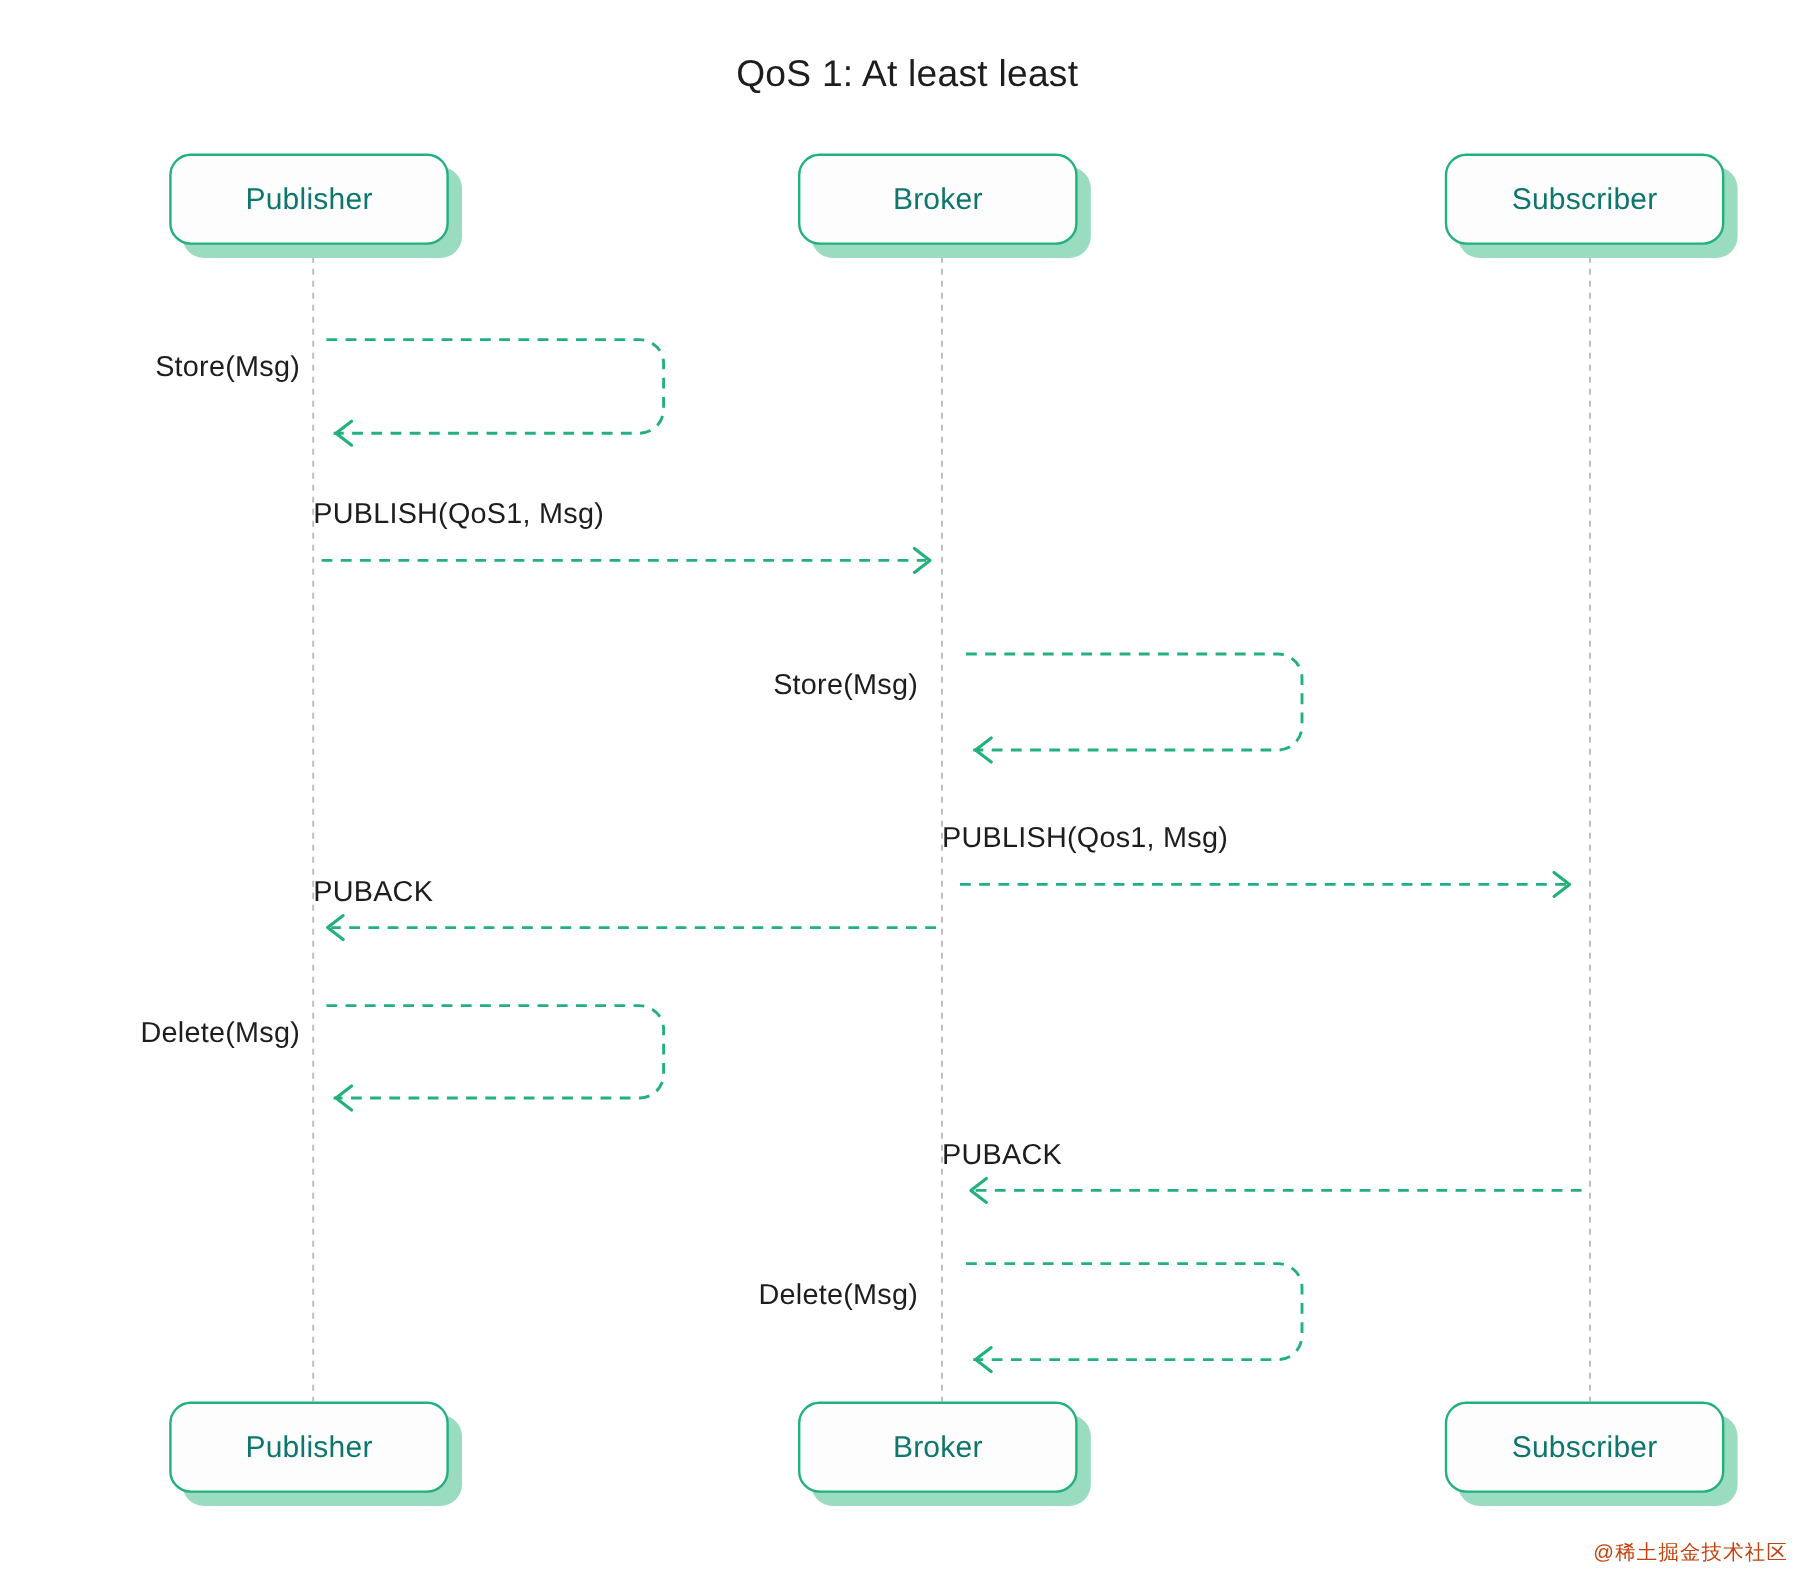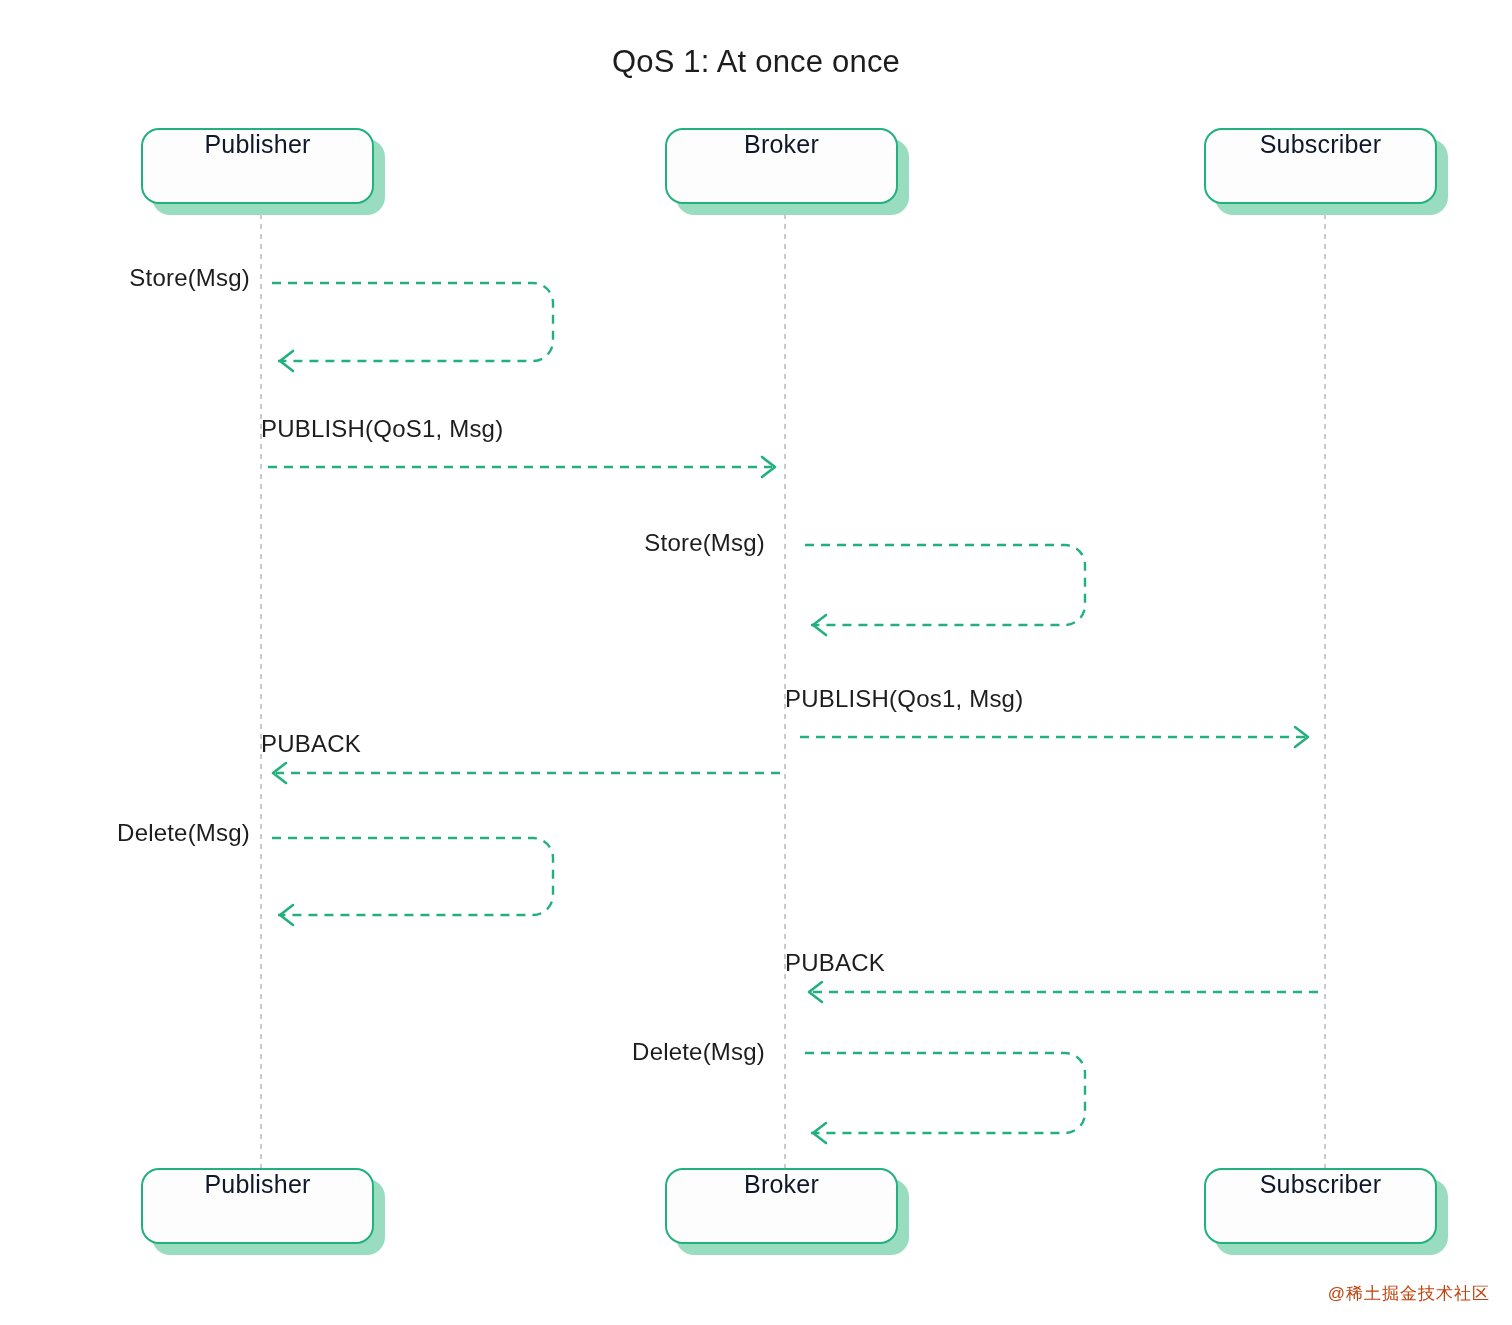--- a/index.html
+++ b/index.html
@@ -40,62 +40,62 @@
     overflow: visible;
   }
   
   .actor-box {
     position: absolute;
     box-sizing: border-box;
     border: 2.2px solid #22b07d;
     border-radius: 18px;
     background: #fdfdfd;
     display: flex;
-    align-items: flex-start;
+    align-items: center;
     justify-content: center;
     font-size: 25px;
-    color: #0f172a;
+    color: #0f766e;
     letter-spacing: 0.2px;
     z-index: 3;
   }
   .actor-shadow {
     position: absolute;
     border-radius: 18px;
     background: #9adcc0;
     z-index: 2;
   }
   
   .msg-label {
     position: absolute;
     font-size: 24px;
     color: #1d1d1f;
     letter-spacing: 0.2px;
     white-space: nowrap;
     z-index: 4;
   }
   .msg-label.center { text-align: left; }
-  .msg-label.right  { text-align: right; }
+  .msg-label.right  { text-align: right; margin-top: 28px; }
   
   .watermark {
     position: absolute;
     right: 22px;
     bottom: 20px;
     font-size: 17px;
     color: #c2410c;
     letter-spacing: 1px;
     white-space: nowrap;
     z-index: 5;
   }
 </style>
 </head>
 <body>
 
 <div id="canvas">
 
-  <div class="diagram-title">QoS 1: At once once</div>
+  <div class="diagram-title">QoS 1: At least least</div>
 
   <svg class="layer" viewBox="0 0 1512 1325" xmlns="http://www.w3.org/2000/svg">
     <defs>
       <style>
         .lifeline { stroke:#bdbdbd; stroke-width:1.6; stroke-dasharray:5 5; }
         .dash { stroke:#22b07d; stroke-width:2.4; stroke-dasharray:9 7;
                 fill:none; stroke-linecap:butt; }
         .head { stroke:#22b07d; stroke-width:2.6; fill:none;
                 stroke-linecap:round; stroke-linejoin:round; }
       </style>

